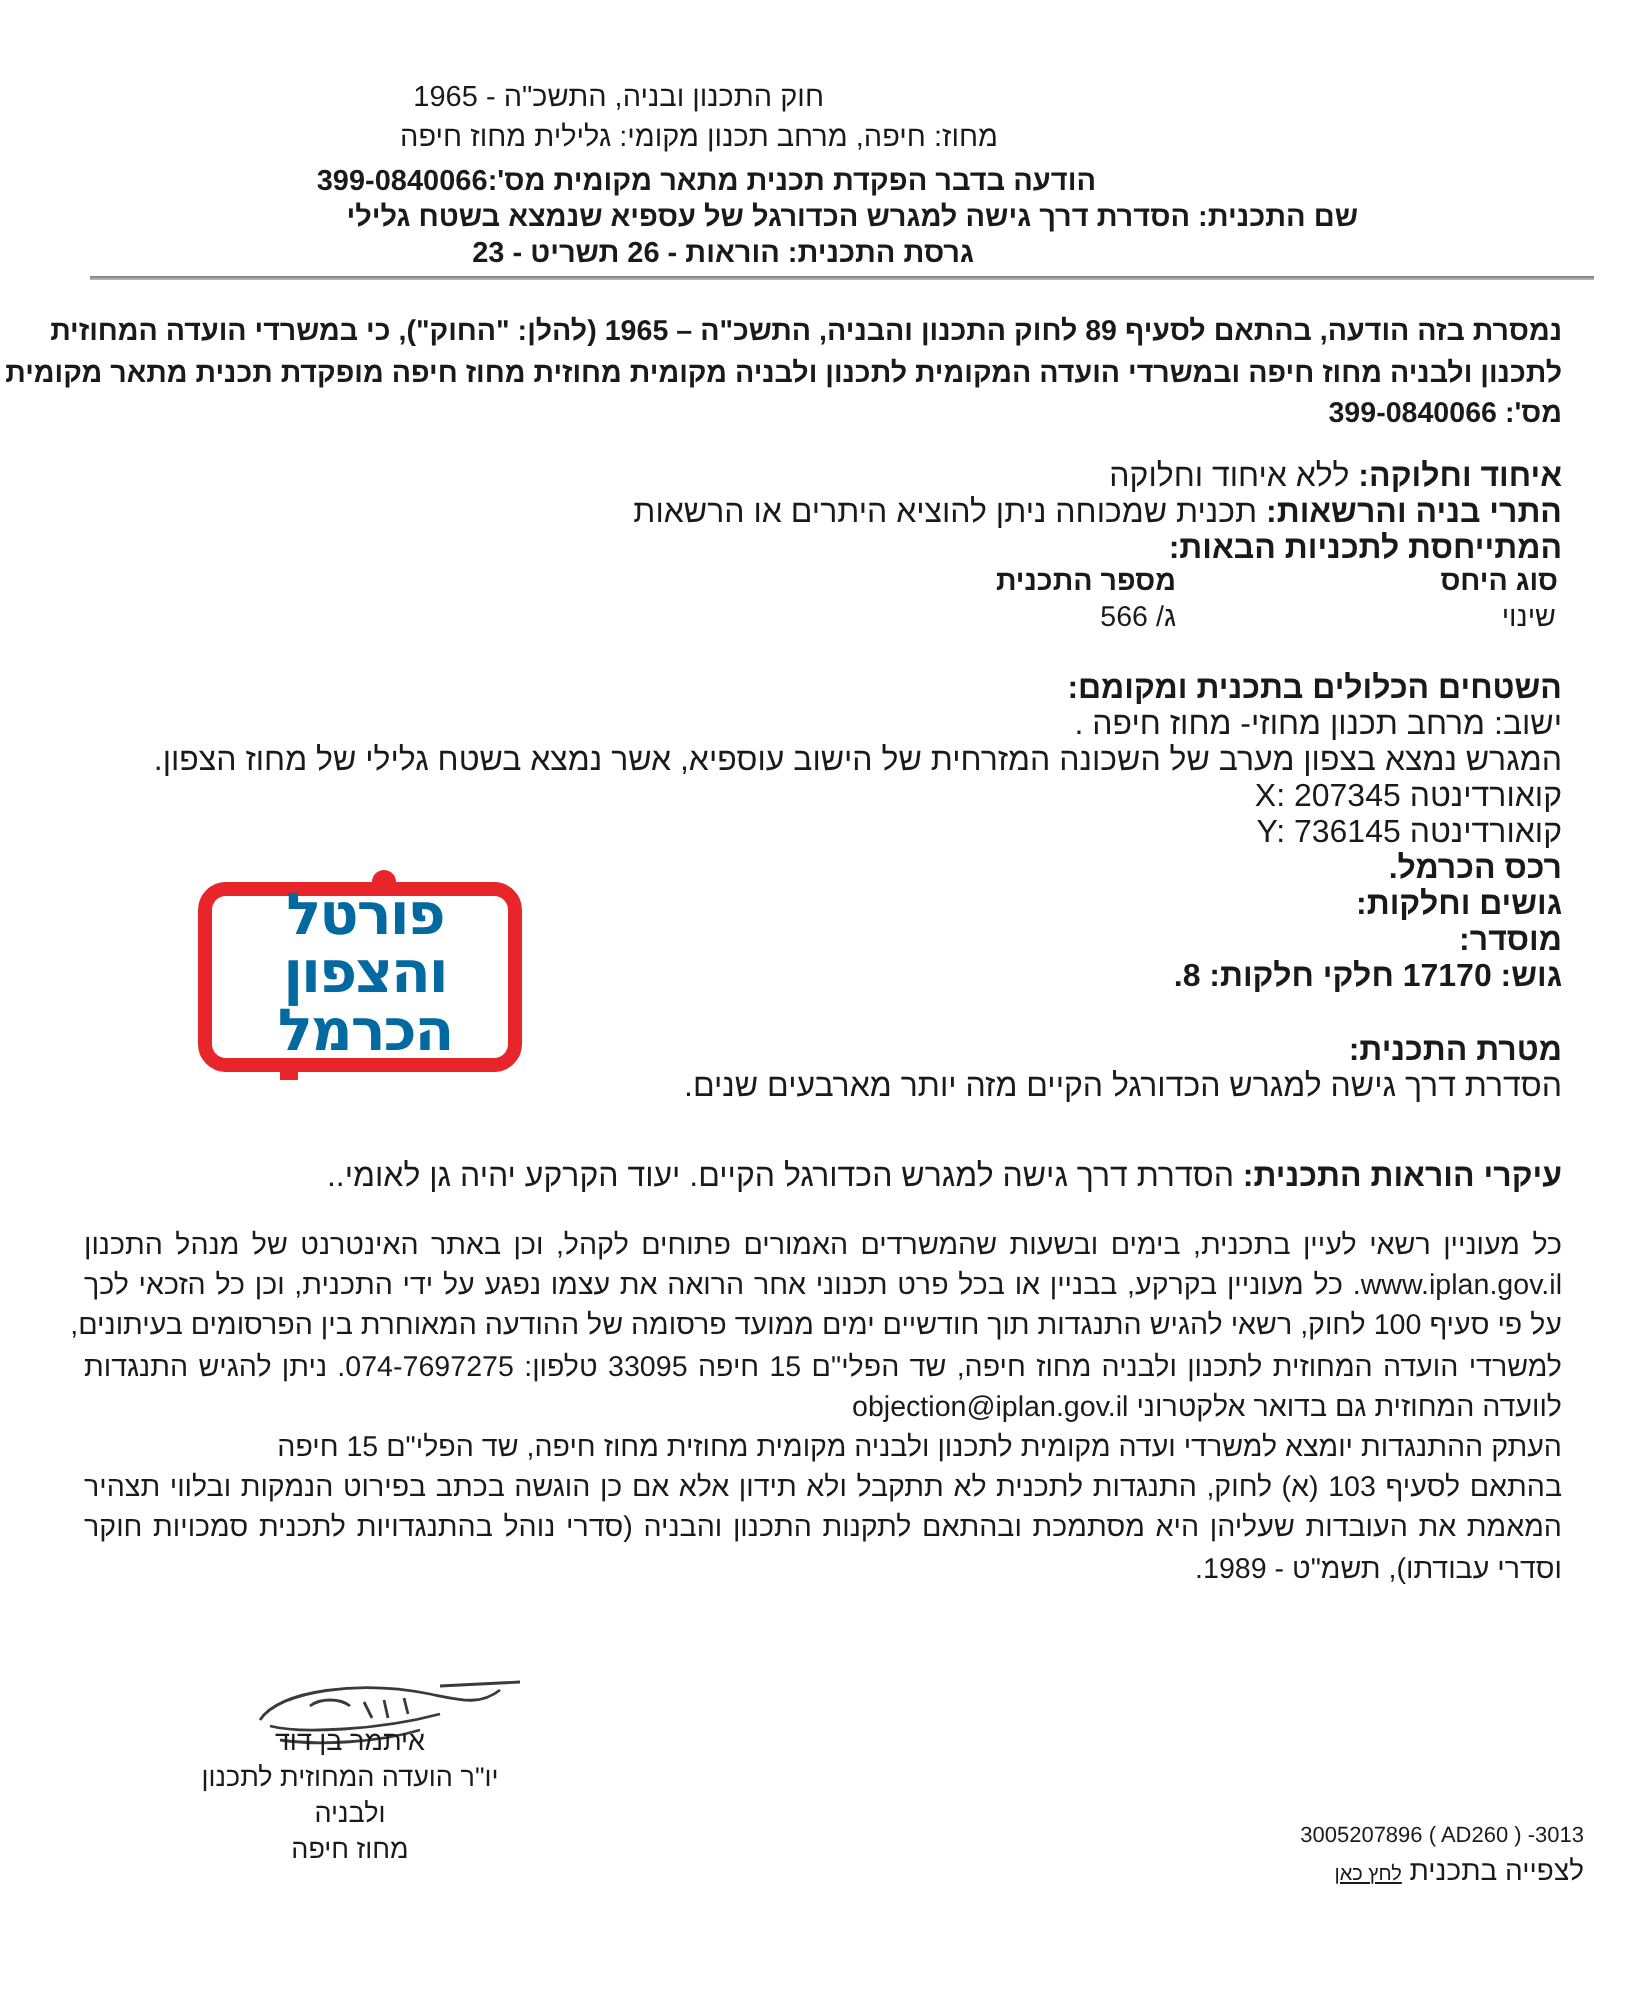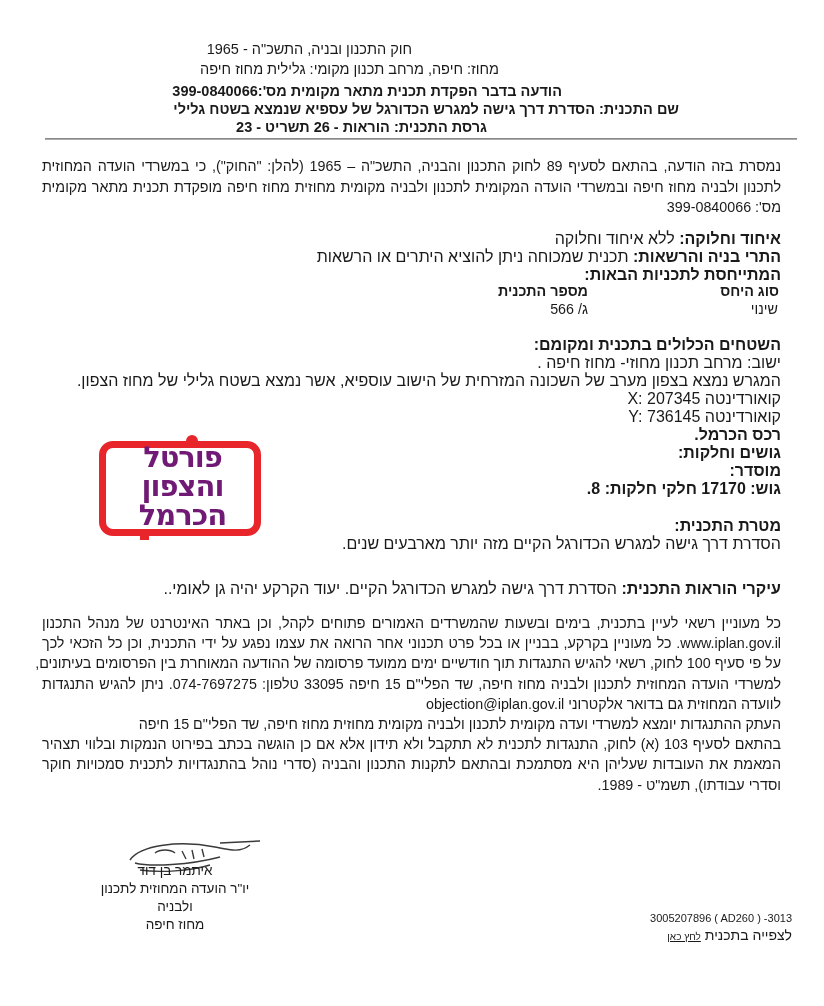--- a/index.html
+++ b/index.html
@@ -101,21 +101,21 @@
       width: 9px;
       height: 10px;
       background: #e8252b;
     }
     .logo-text {
       position: absolute;
       left: 110px;
       top: 443px;
       width: 145px;
       text-align: center;
-      color: #701a75;
+      color: #0369a1;
       font-family: "DejaVu Sans", sans-serif;
       font-weight: bold;
       font-size: 29px;
       line-height: 29px;
       letter-spacing: -1px;
     }
 
     .link {
       text-decoration: underline;
       color: #1a1a1a;
@@ -138,27 +138,27 @@
       text-align: center;
       font-size: 13.5px;
       line-height: 18px;
     }
   </style>
 </head>
 <body>
 
 <div class="hdr-line" style="right:412px; top:41px;">חוק התכנון ובניה, התשכ"ה - 1965</div>
 <div class="hdr-line" style="right:325px; top:61px;">מחוז: חיפה, מרחב תכנון מקומי: גלילית מחוז חיפה</div>
-<div class="hdr-line hdr-bold" style="right:262px; top:83px;">הודעה בדבר הפקדת תכנית מתאר מקומית מס':399-0840066</div>
+<div class="hdr-line hdr-bold" style="right:276px; top:83px;">הודעה בדבר הפקדת תכנית מתאר מקומית מס':399-0840066</div>
 <div class="hdr-line hdr-bold" style="right:145px; top:101px;">שם התכנית: הסדרת דרך גישה למגרש הכדורגל של עספיא שנמצא בשטח גלילי</div>
 <div class="hdr-line hdr-bold" style="right:337px; top:119px;">גרסת התכנית: הוראות - 26 תשריט - 23</div>
 
 <div class="rule"></div>
 
-<div class="para" style="top:156px;">
+<div class="para" style="top:156px;font-weight:bold;">
   <span class="row just">נמסרת בזה הודעה, בהתאם לסעיף 89 לחוק התכנון והבניה, התשכ"ה – 1965 (להלן: "החוק"), כי במשרדי הועדה המחוזית</span>
   <span class="row just">לתכנון ולבניה מחוז חיפה ובמשרדי הועדה המקומית לתכנון ולבניה מקומית מחוזית מחוז חיפה מופקדת תכנית מתאר מקומית</span>
   <span class="row">מס': 399-0840066</span>
 </div>
 
 <div class="txt" style="top:229px;">
   <span class="b">איחוד וחלוקה:</span><span> ללא איחוד וחלוקה</span>
 </div>
 <div class="txt" style="top:247px;">
   <span class="b">התרי בניה והרשאות:</span><span> תכנית שמכוחה ניתן להוציא היתרים או הרשאות</span>

